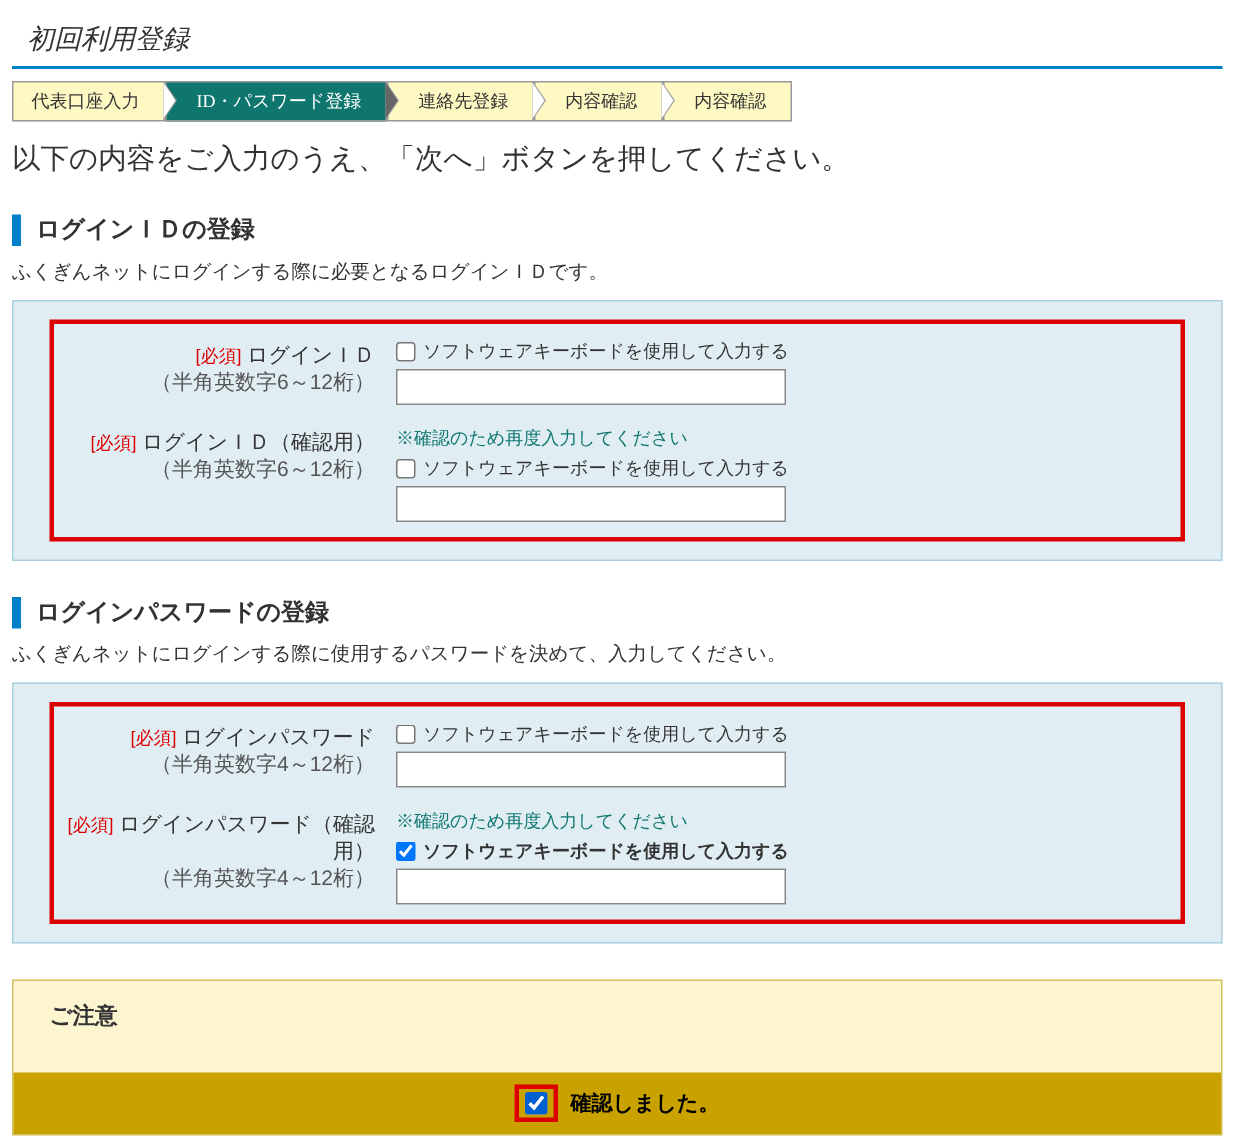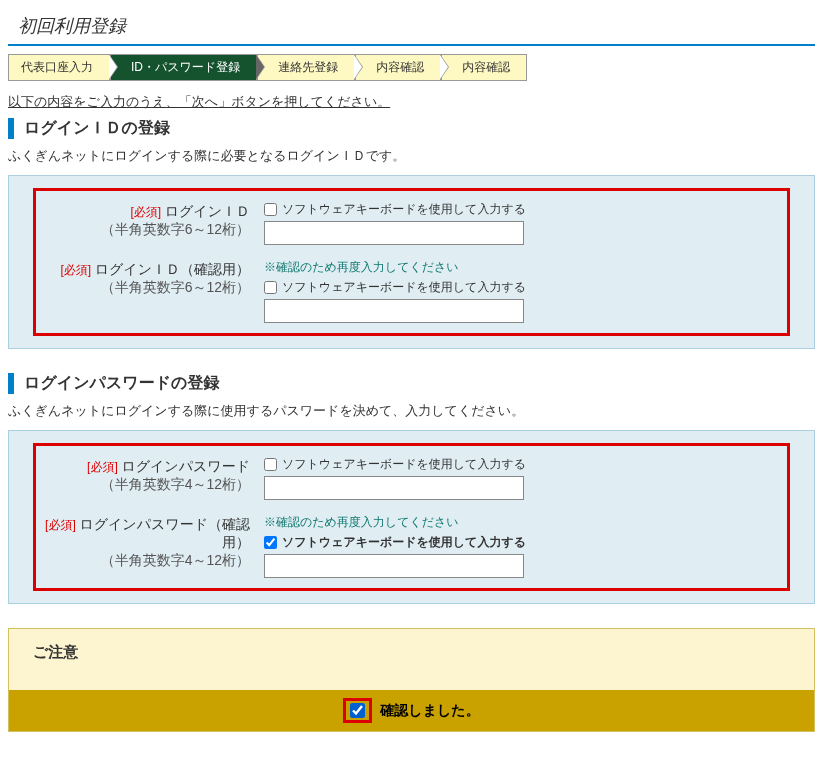--- a/index.html
+++ b/index.html
@@ -4,25 +4,25 @@
   <style>
     * { box-sizing: border-box; margin: 0; padding: 0; }
     body { font-family: 'Meiryo', 'Hiragino Sans', sans-serif; font-size: 13px; color: #333; background: #fff; padding: 8px; }
     .page-title { font-size: 18px; padding: 6px 10px; border-bottom: 2px solid #0080c8; margin-bottom: 8px; font-style: italic; }
     
     .steps { display: flex; margin-bottom: 12px; }
     .step { position: relative; padding: 4px 16px 4px 20px; background: #fef9c3; border: 1px solid #999; font-size: 12px; color: #333; }
     .step:first-child { padding-left: 12px; }
     .step::after { content: ""; position: absolute; right: -8px; top: 0; width: 0; height: 0; border-top: 12px solid transparent; border-bottom: 12px solid transparent; border-left: 8px solid #fff; z-index: 2; }
     .step::before { content: ""; position: absolute; right: -9px; top: -1px; width: 0; height: 0; border-top: 13px solid transparent; border-bottom: 13px solid transparent; border-left: 9px solid #999; z-index: 1; }
-    .step.active { background: #14532d; color: #fff; }
+    .step.active { background: #0f766e; color: #fff; font-family: Liberation Serif, serif; }
     .step.active::after { border-left-color: #666; }
     .step:last-child::after, .step:last-child::before { display: none; }
     
-    .instruction { font-size: 13px; margin-bottom: 7px; text-decoration: underline; }
+    .instruction { font-size: 19px; margin-bottom: 24px; }
     
     .section-header { border-left: 6px solid #0080c8; padding-left: 10px; font-size: 16px; margin-bottom: 8px; }
     .section-desc { font-size: 13px; margin-bottom: 10px; }
     
     .form-panel { background: #e0eef4; border: 1px solid #aad0e0; padding: 12px 24px; margin-bottom: 24px; position: relative; }
     .highlight-box { border: 3px solid #d00; padding: 10px 8px; }
     
     .form-row { display: flex; align-items: flex-start; margin-bottom: 14px; }
     .form-row:last-child { margin-bottom: 0; }
     .label-col { width: 220px; text-align: right; padding-right: 14px; padding-top: 2px; }

